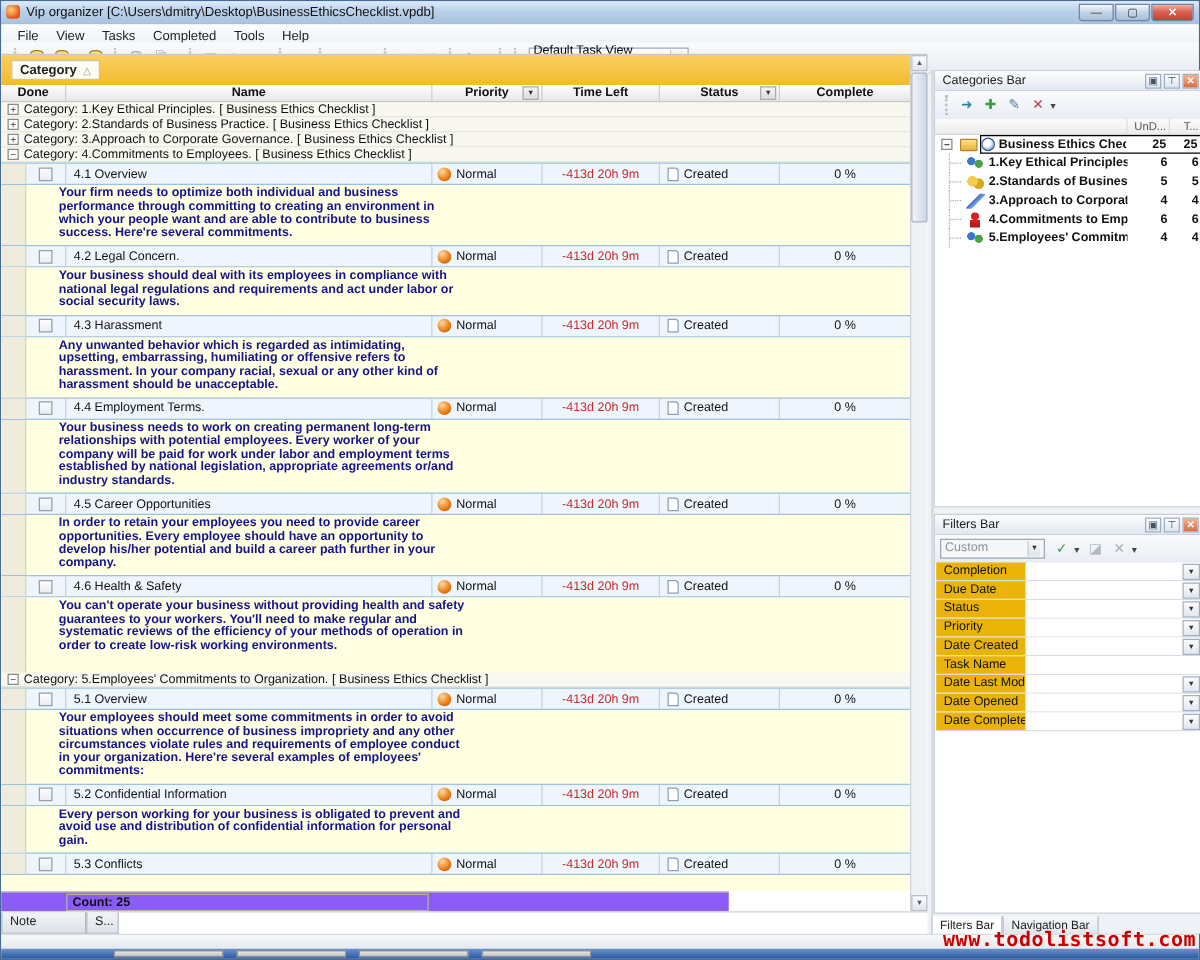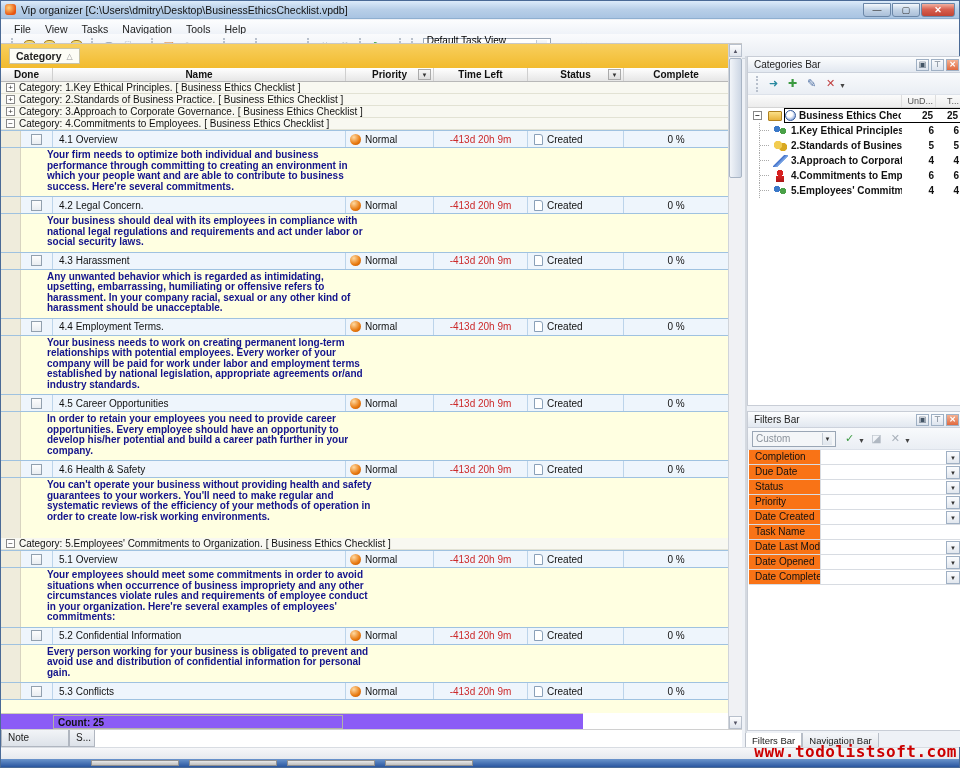--- a/index.html
+++ b/index.html
@@ -98,21 +98,21 @@
   .list-icon { width:11px; height:11px; border-radius:50%; background:radial-gradient(circle at 40% 35%, #fff 35%, #4a78c8); border:1px solid #365a9a; flex:none; margin-right:3px; }
   .ppl-icon { background:radial-gradient(circle at 4px 4px, #3a78c8 3px, transparent 3.5px), radial-gradient(circle at 10px 6px, #4aa048 3px, transparent 3.5px); }
   .coins-icon { background:radial-gradient(circle at 5px 5px, #f2cc50 4px, transparent 4.5px), radial-gradient(circle at 10px 7px, #d8a820 4px, transparent 4.5px); }
   .dart-icon { background:linear-gradient(135deg, transparent 40%, #3a6ac8 42%, #88b0e8 60%, transparent 62%); }
   .pred-icon { background:radial-gradient(circle at 7px 3px, #d82020 3px, transparent 3.5px), linear-gradient(#d82020,#a81818); background-size:100% 100%, 8px 6px; background-position:0 0, 3px 6px; background-repeat:no-repeat; }
 
   
   #custom-combo { width:84px; height:16px; border:1px solid #9aa6b5; background:#f4f6f8; font-size:10px; color:#8a929c; display:flex; align-items:center; padding:0 3px; }
   #custom-combo .cb-btn { margin-left:auto; width:10px; height:12px; background:linear-gradient(#f6f8fa,#dfe5ec); border-left:1px solid #c2cad4; font-size:6px; text-align:center; line-height:12px; color:#333; }
   .filter-row { height:15px; display:flex; border-bottom:1px solid #d8dce2; margin:0 1px; }
-  .f-label { width:72px; background:#f97316; border-right:1px solid #d8dce2; font-size:10px; padding:1px 0 0 6px; color:#111; white-space:nowrap; overflow:hidden; flex:none; }
+  .f-label { width:72px; background:#eab308; border-right:1px solid #d8dce2; font-size:10px; padding:1px 0 0 6px; color:#111; white-space:nowrap; overflow:hidden; flex:none; }
   .f-value { flex:1; background:#fff; }
   .f-drop { width:14px; height:13px; margin:1px 1px 0 0; background:linear-gradient(#fbfcfe,#e2e7ee); border:1px solid #9fb0c4; font-size:6px; text-align:center; line-height:12px; color:#333; flex:none; }
 
   #rtabs { position:absolute; left:744px; bottom:18px; height:17px; display:flex; align-items:flex-end; }
   .rtab { font-size:9.5px; padding:2px 6px; border:1px solid #b8bec8; background:linear-gradient(#f4f6f9,#e2e6ec); color:#222; border-top:none; }
   .rtab.active { background:#fff; }
 
   
   #notetabs { position:absolute; left:0; bottom:20px; height:18px; display:flex; background:#fff; width:741px; border-top:1px solid #d0d0d0; }
   .ntab { font-size:10px; color:#222; border:1px solid #b0b6c0; border-top:none; background:linear-gradient(#f2f4f7,#dde2e9); padding:2px 6px; }
@@ -137,21 +137,21 @@
       <span class="winbtn">—</span>
       <span class="winbtn">▢</span>
       <span class="winbtn close">✕</span>
     </span>
   </div>
 
   <div id="menubar">
       <span class="menu-item">File</span>
       <span class="menu-item">View</span>
       <span class="menu-item">Tasks</span>
-      <span class="menu-item">Navigation</span>
+      <span class="menu-item">Completed</span>
       <span class="menu-item">Tools</span>
       <span class="menu-item">Help</span>
     </div>
 
   <div id="toolbar">
     <span class="tb-grip"></span>
     <span id="tb-icons" style="display:flex;align-items:center;">
         <span class="tb-icon">
           <span class="db-cyl"></span>
         </span>

